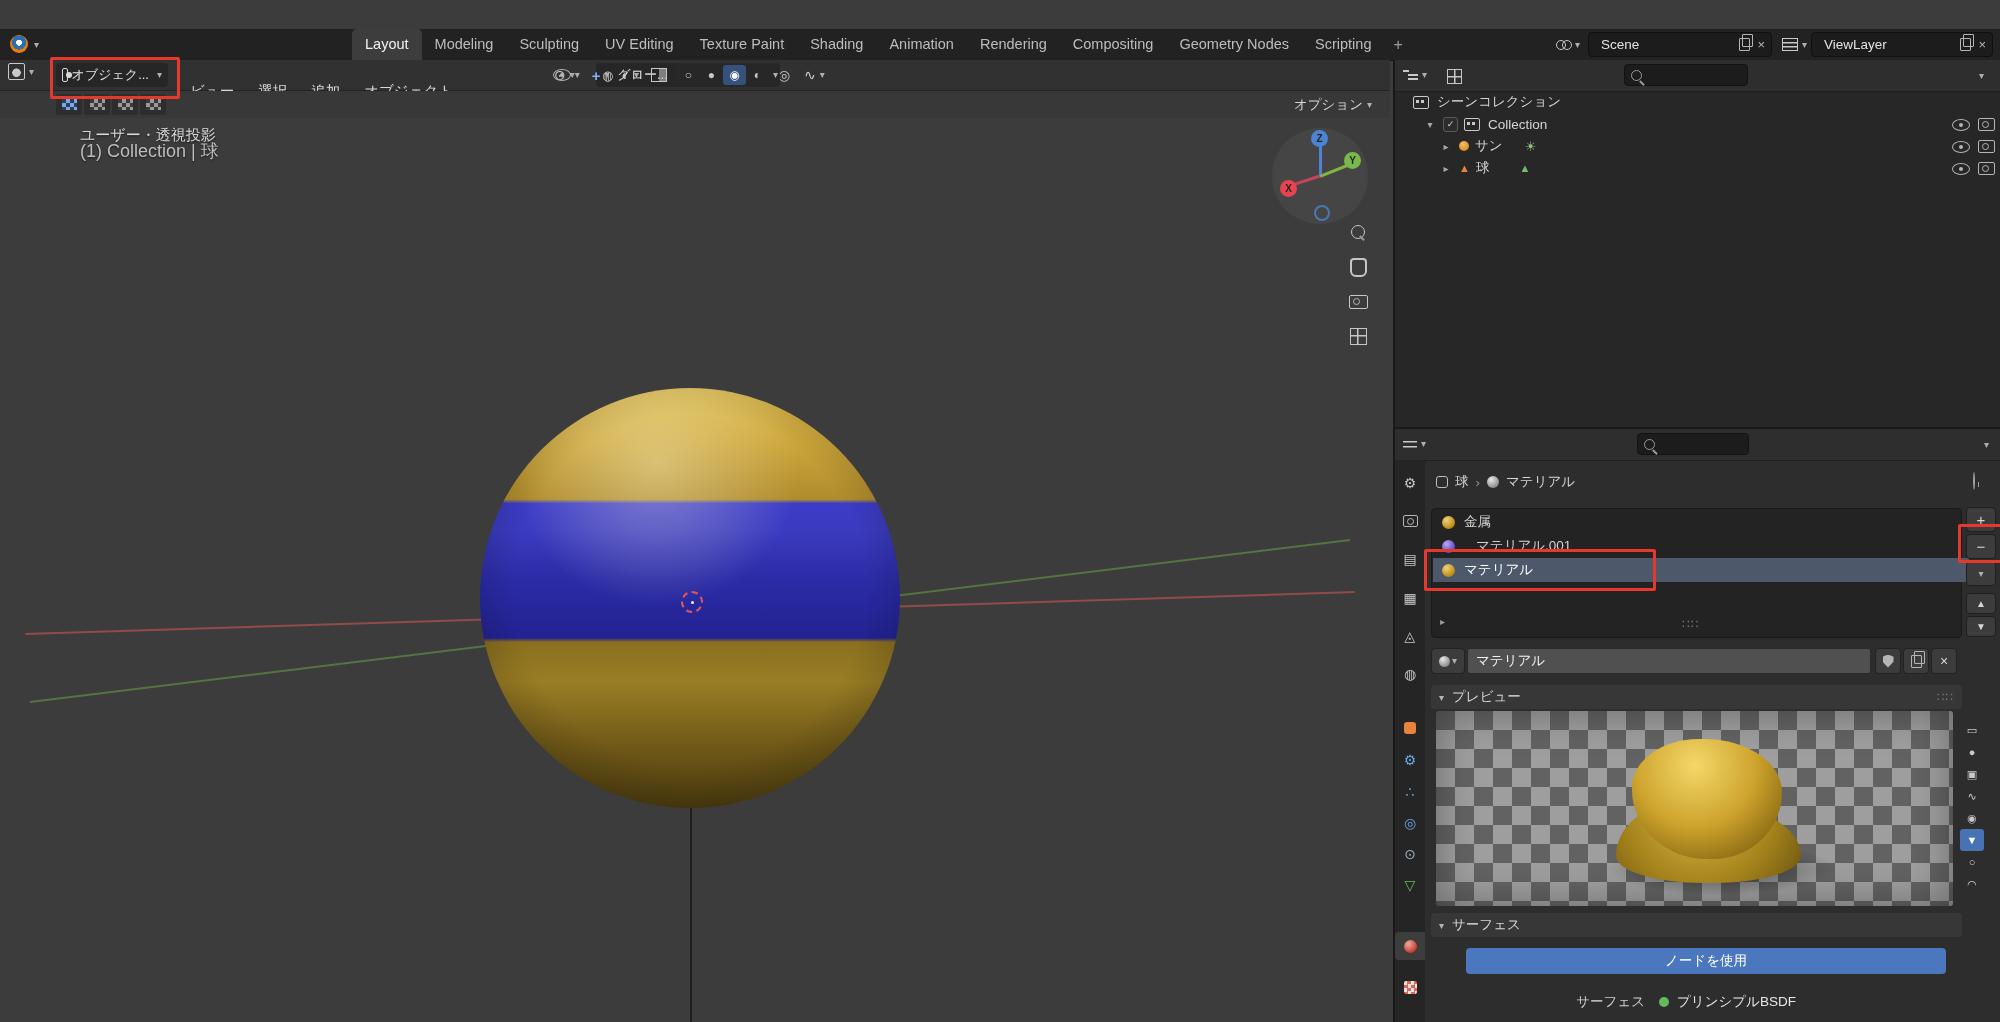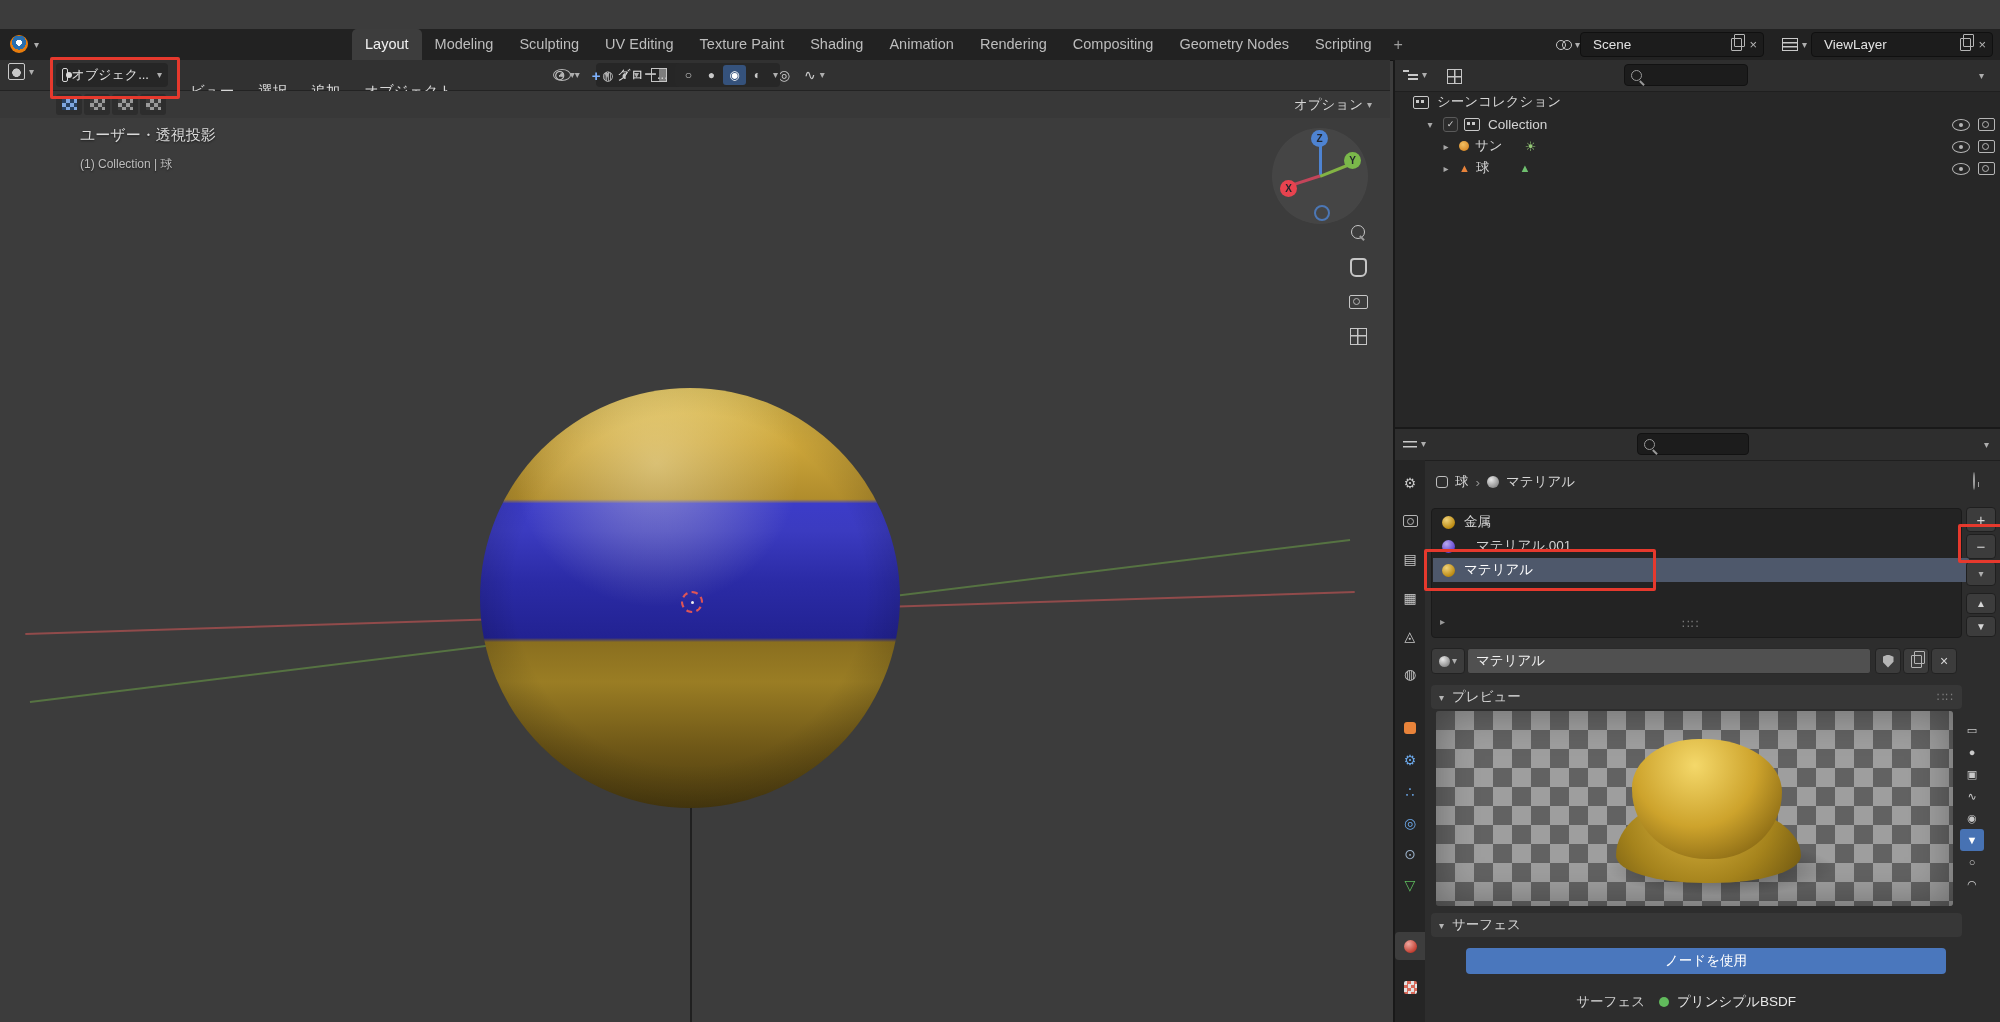--- a/index.html
+++ b/index.html
@@ -182,21 +182,21 @@
       <span class="wstab">Animation</span>
       <span class="wstab">Rendering</span>
       <span class="wstab">Compositing</span>
       <span class="wstab">Geometry Nodes</span>
       <span class="wstab">Scripting</span>
       <span class="wstab add">+</span>
     </div>
     <div class="selgroup" style="left:1556px;">
       <span class="ic-scene"></span>
       <span class="chev">▾</span>
-      <div class="selfield" style="width:170px;margin-left:0;justify-content:center;">
+      <div class="selfield" style="width:170px;margin-left:8px;justify-content:center;">
         <span class="lbl">Scene</span>
         <span class="ic-copy"></span>
         <span style="color:#b5b5b5;font-size:13px;margin-left:7px;">×</span>
       </div>
     </div>
     <div class="selgroup" style="left:1782px;">
       <span class="ic-layers"></span>
       <span class="chev">▾</span>
       <div class="selfield" style="width:168px;margin-left:4px;">
         <span class="lbl">ViewLayer</span>
@@ -317,21 +317,21 @@
     <div class="tool-btn" style="top:414px;">
         <span>∠</span>
       </div>
     <div class="tool-btn" style="top:457px;">
         <span>⊞</span>
       </div>
   </div>
 
   <div class="viewport">
     <div class="vp-label" style="left:80px;top:8px;font-size:15px;color:#dadada;">ユーザー・透視投影</div>
-    <div class="vp-label" style="left:80px;top:38px;font-size:12px;color:#bdbdbd;">(1) Collection | 球</div>
+    <div class="vp-label" style="left:80px;top:21px;font-size:18px;color:#bdbdbd;">(1) Collection | 球</div>
 
     <div class="axis-line" style="left:25px;top:494px;width:1330px;background:rgba(215,88,88,.55);transform:rotate(-1.8deg);"></div>
     <div class="axis-line" style="left:25px;top:502px;width:1330px;background:rgba(112,170,72,.5);transform:rotate(-7deg);"></div>
     <div class="axis-line" style="left:690px;top:688px;width:2px;height:216px;background:rgba(25,25,25,.8);"></div>
 
     <div class="sphere" style="left:480px;top:270px;"></div>
     <div class="cursor3d" style="left:681px;top:473px;"></div>
 
     <div class="gizmo" style="left:1272px;top:10px;">
       <div class="gz-line" style="left:47px;top:16px;width:2.5px;height:32px;background:#4e83d1;"></div>

